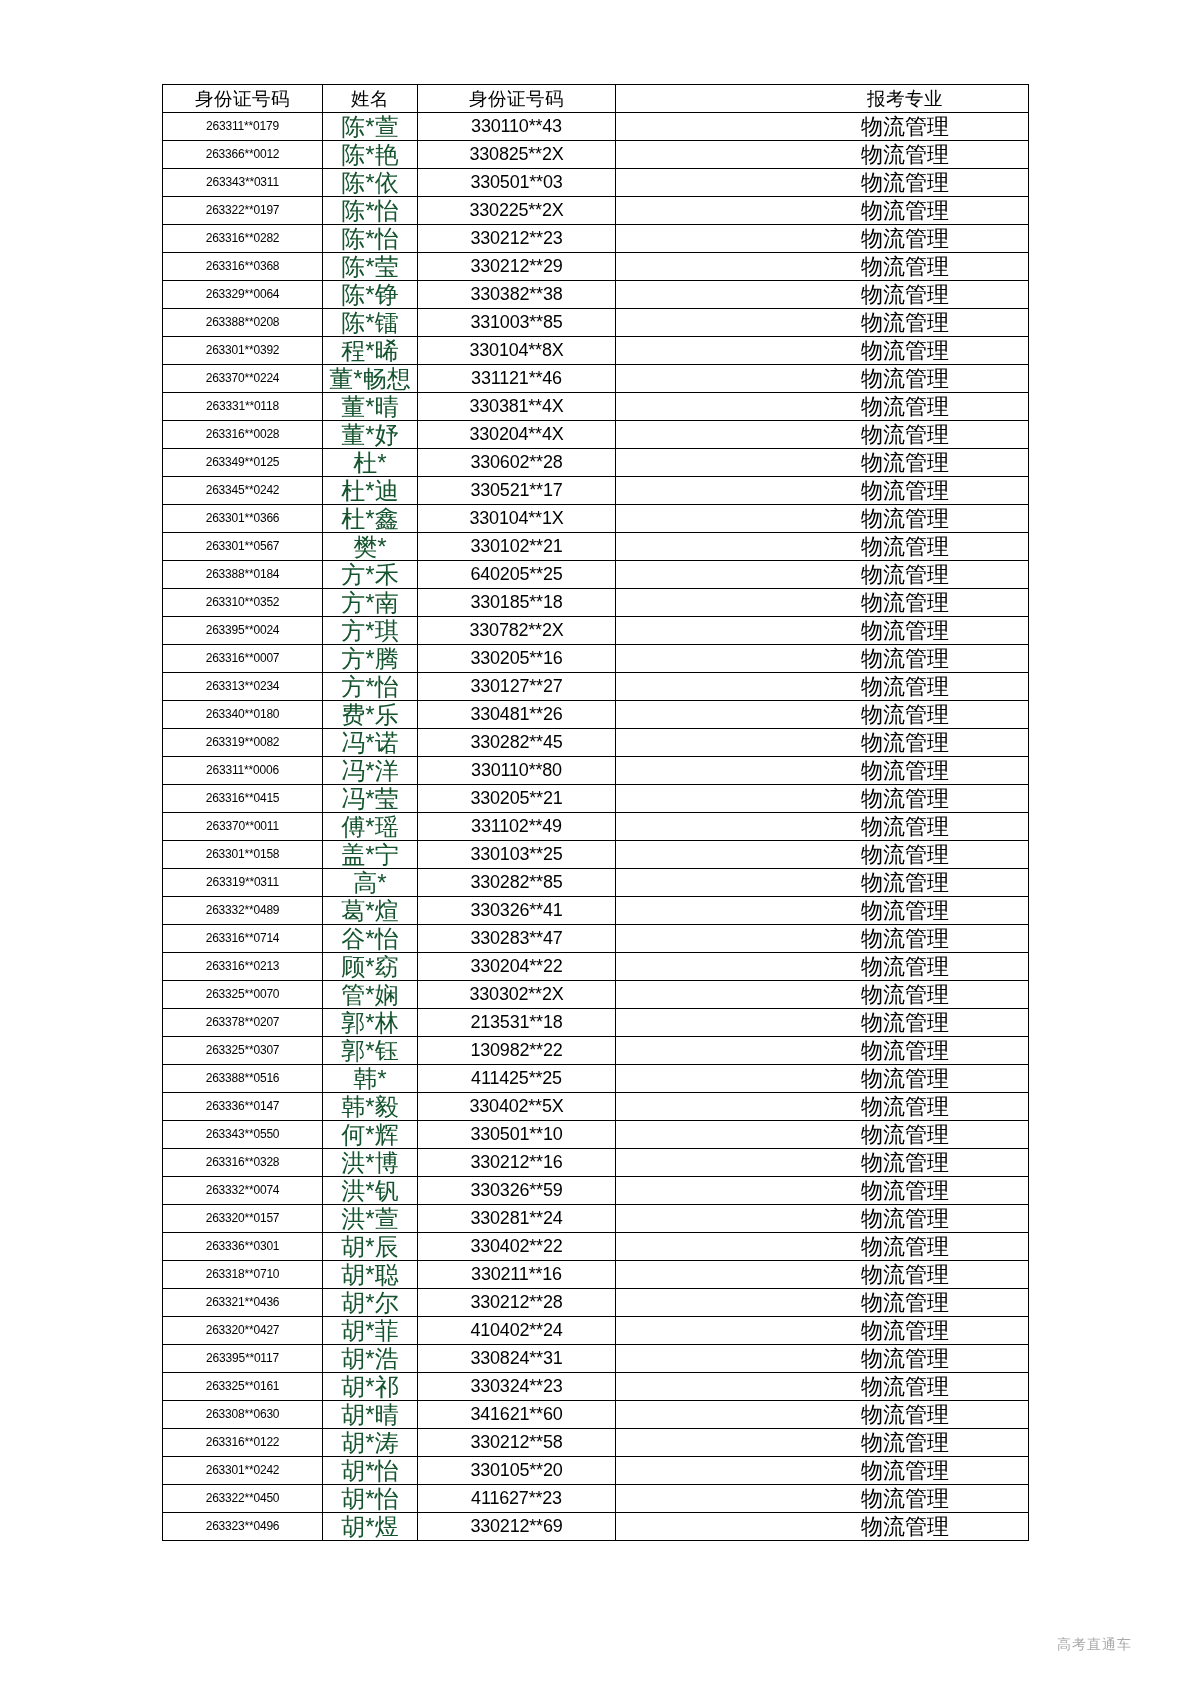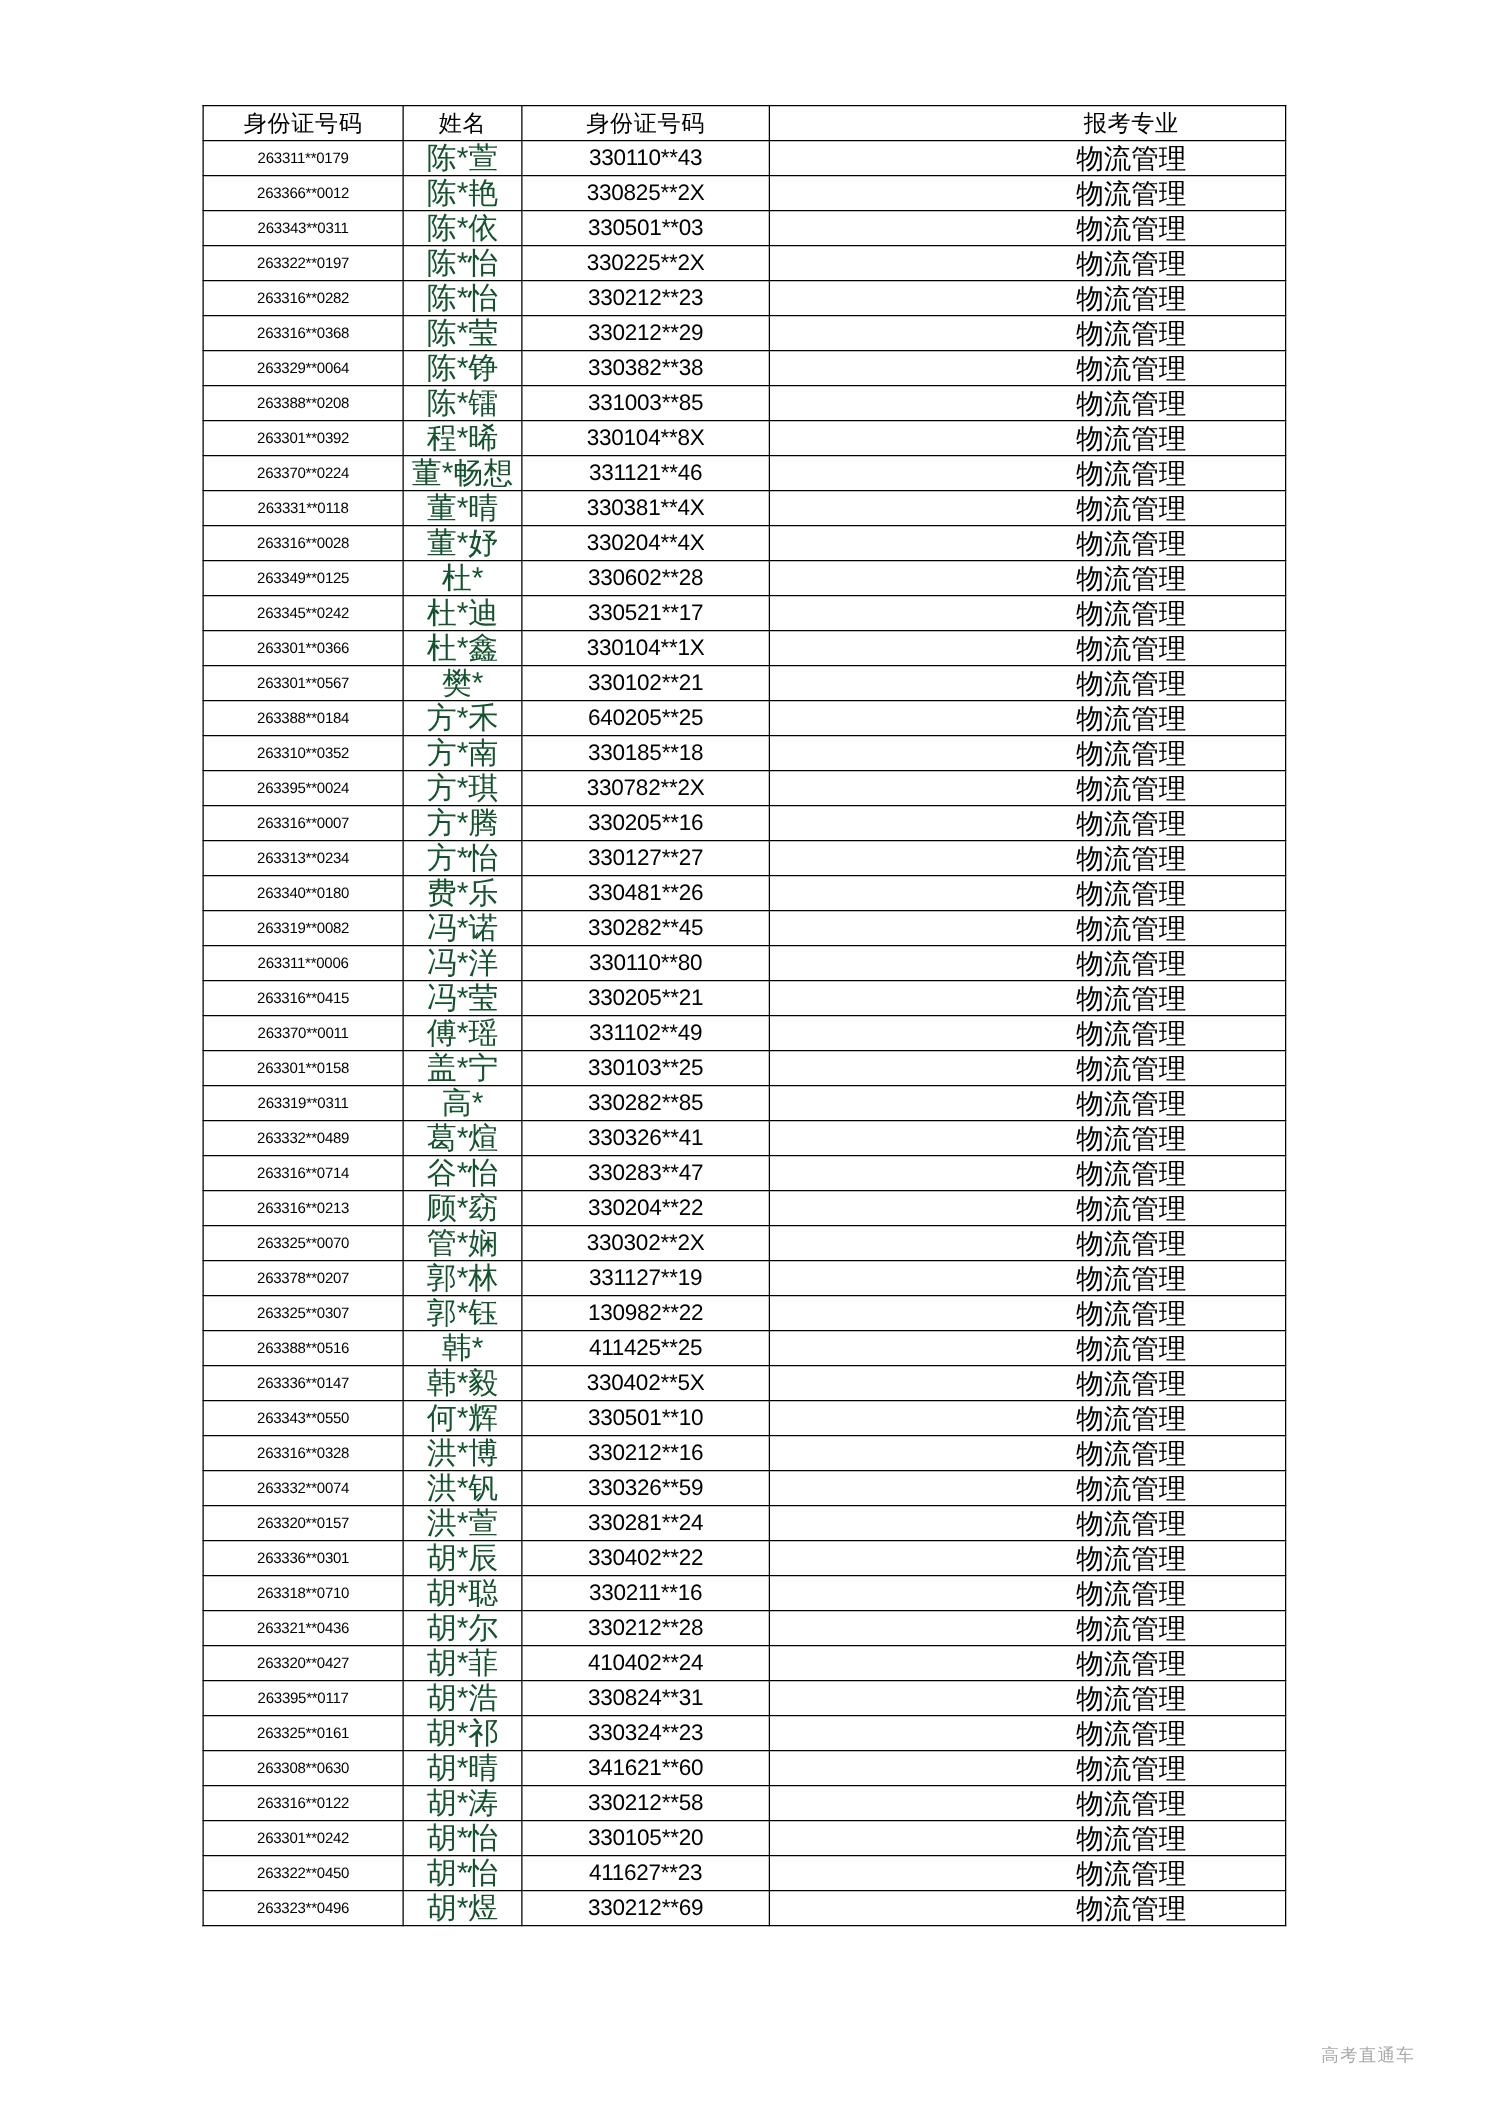--- a/index.html
+++ b/index.html
@@ -299,21 +299,21 @@
           </tr>
           <tr>
             <td class="seq">263325**0070</td>
             <td class="name">管*娴</td>
             <td class="idnum">330302**2X</td>
             <td class="major">物流管理</td>
           </tr>
           <tr>
             <td class="seq">263378**0207</td>
             <td class="name">郭*林</td>
-            <td class="idnum">331127**19</td>
+            <td class="idnum">213531**18</td>
             <td class="major">物流管理</td>
           </tr>
           <tr>
             <td class="seq">263325**0307</td>
             <td class="name">郭*钰</td>
             <td class="idnum">130982**22</td>
             <td class="major">物流管理</td>
           </tr>
           <tr>
             <td class="seq">263388**0516</td>

